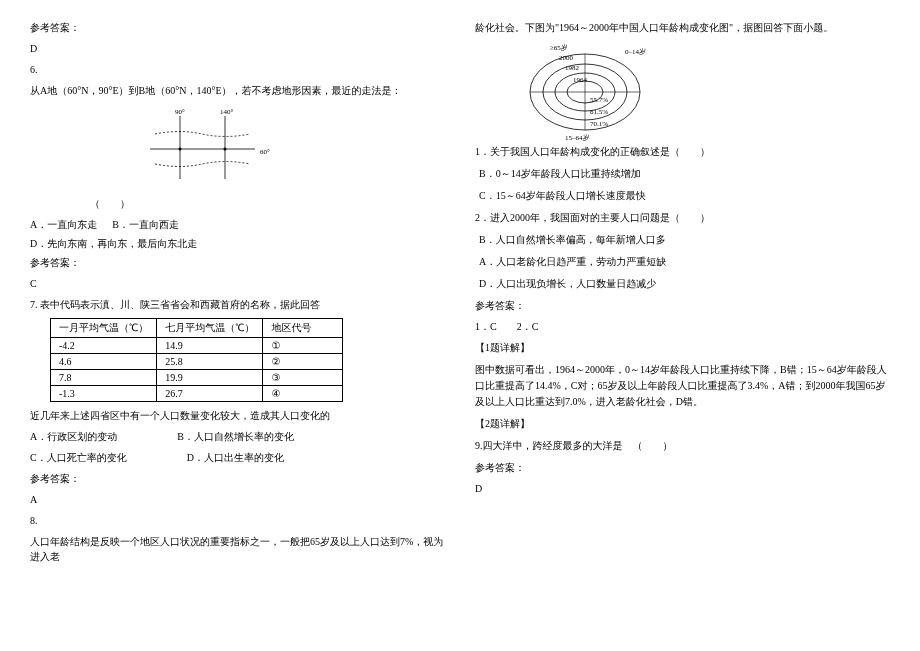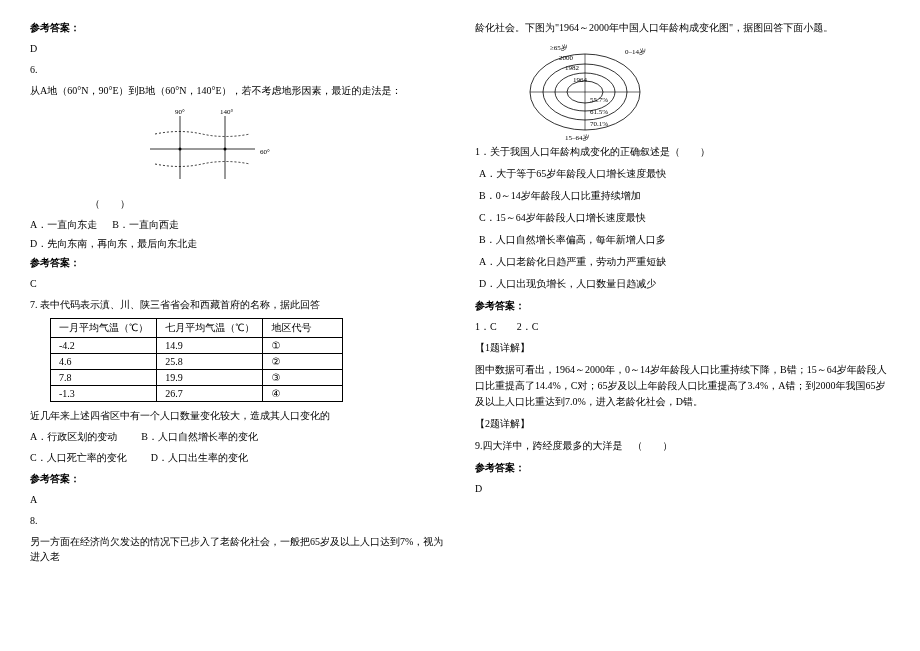--- a/index.html
+++ b/index.html
@@ -1,24 +1,24 @@
 <!DOCTYPE html>
 <html><head>
   <meta charset="utf-8">
   <style>
     * { box-sizing: border-box; margin: 0; padding: 0; }
     body { font-family: "SimSun", serif; font-size: 10px; color: #000; background: #fff; width: 920px; height: 651px; padding: 20px 30px; }
     .page { display: flex; gap: 30px; }
     .column { flex: 1; min-width: 0; }
     .block { margin-bottom: 6px; line-height: 1.5; }
     .indent { padding-left: 4px; }
-    .answer-label { font-weight: bold; }
+    .answer-label { font-weight: normal; }
     table.data { border-collapse: collapse; margin: 6px 0 6px 20px; padding-left: 9px; }
     table.data td { border: 1px solid #000; padding: 2px 8px; font-size: 10px; min-width: 80px; }
-    .options-row { display: flex; gap: 24px; text-align: center; }
+    .options-row { display: flex; gap: 60px; text-align: center; }
     .option-line { margin-bottom: 4px; }
     .svg-diagram { width: 160px; height: 90px; margin-left: 90px; }
     .svg-circle-diagram { width: 150px; height: 100px; margin-left: 40px; }
     .small-text { font-size: 7px; }
     .paren { margin-left: 60px; }
     .col-right-line { line-height: 1.6; }
   </style>
 </head>
 <body>
 
@@ -94,21 +94,21 @@
       <span>B．人口自然增长率的变化</span>
     </div>
     <div class="block options-row">
       <span>C．人口死亡率的变化</span>
       <span>D．人口出生率的变化</span>
     </div>
 
     <div class="block answer-label">参考答案：</div>
     <div class="block">A</div>
     <div class="block">8.</div>
-    <div class="block">另一方面在经济尚欠发达的情况下已步入了老龄化社会，一般把65岁及以上人口达到7%，视为进入老</div>
+    <div class="block">人口年龄结构是反映一个地区人口状况的重要指标之一，一般把65岁及以上人口达到7%，视为进入老</div>
   </div>
 
   <div class="column">
     <div class="block col-right-line">龄化社会。下图为"1964～2000年中国人口年龄构成变化图"，据图回答下面小题。</div>
 
     <svg class="svg-circle-diagram" viewBox="0 0 150 100">
       <ellipse cx="70" cy="50" rx="55" ry="38" fill="none" stroke="#000" stroke-width="0.8"></ellipse>
       <ellipse cx="70" cy="50" rx="42" ry="28" fill="none" stroke="#000" stroke-width="0.8"></ellipse>
       <ellipse cx="70" cy="50" rx="30" ry="19" fill="none" stroke="#000" stroke-width="0.8"></ellipse>
       <ellipse cx="70" cy="50" rx="18" ry="11" fill="none" stroke="#000" stroke-width="0.8"></ellipse>
@@ -119,23 +119,23 @@
       <text x="50" y="98" class="small-text">15–64岁</text>
       <text x="58" y="40" class="small-text">1964</text>
       <text x="50" y="28" class="small-text">1982</text>
       <text x="44" y="18" class="small-text">2000</text>
       <text x="75" y="60" class="small-text">55.7%</text>
       <text x="75" y="72" class="small-text">61.5%</text>
       <text x="75" y="84" class="small-text">70.1%</text>
     </svg>
 
     <div class="block col-right-line">1．关于我国人口年龄构成变化的正确叙述是（　　）</div>
-    <div class="block col-right-line indent">A．大于等于65岁年龄段人口增长速度最快</div>
     <div class="block col-right-line indent">B．0～14岁年龄段人口比重持续增加</div>
     <div class="block col-right-line indent">C．15～64岁年龄段人口增长速度最快</div>
+    <div class="block col-right-line">2．进入2000年，我国面对的主要人口问题是（　　）</div>
     <div class="block col-right-line indent">B．人口自然增长率偏高，每年新增人口多</div>
     <div class="block col-right-line indent">A．人口老龄化日趋严重，劳动力严重短缺</div>
     <div class="block col-right-line indent">D．人口出现负增长，人口数量日趋减少</div>
 
     <div class="block answer-label">参考答案：</div>
     <div class="block">1．C　　2．C</div>
 
     <div class="block col-right-line">【1题详解】</div>
     <div class="block col-right-line">图中数据可看出，1964～2000年，0～14岁年龄段人口比重持续下降，B错；15～64岁年龄段人口比重提高了14.4%，C对；65岁及以上年龄段人口比重提高了3.4%，A错；到2000年我国65岁及以上人口比重达到7.0%，进入老龄化社会，D错。</div>
     <div class="block col-right-line">【2题详解】</div>

